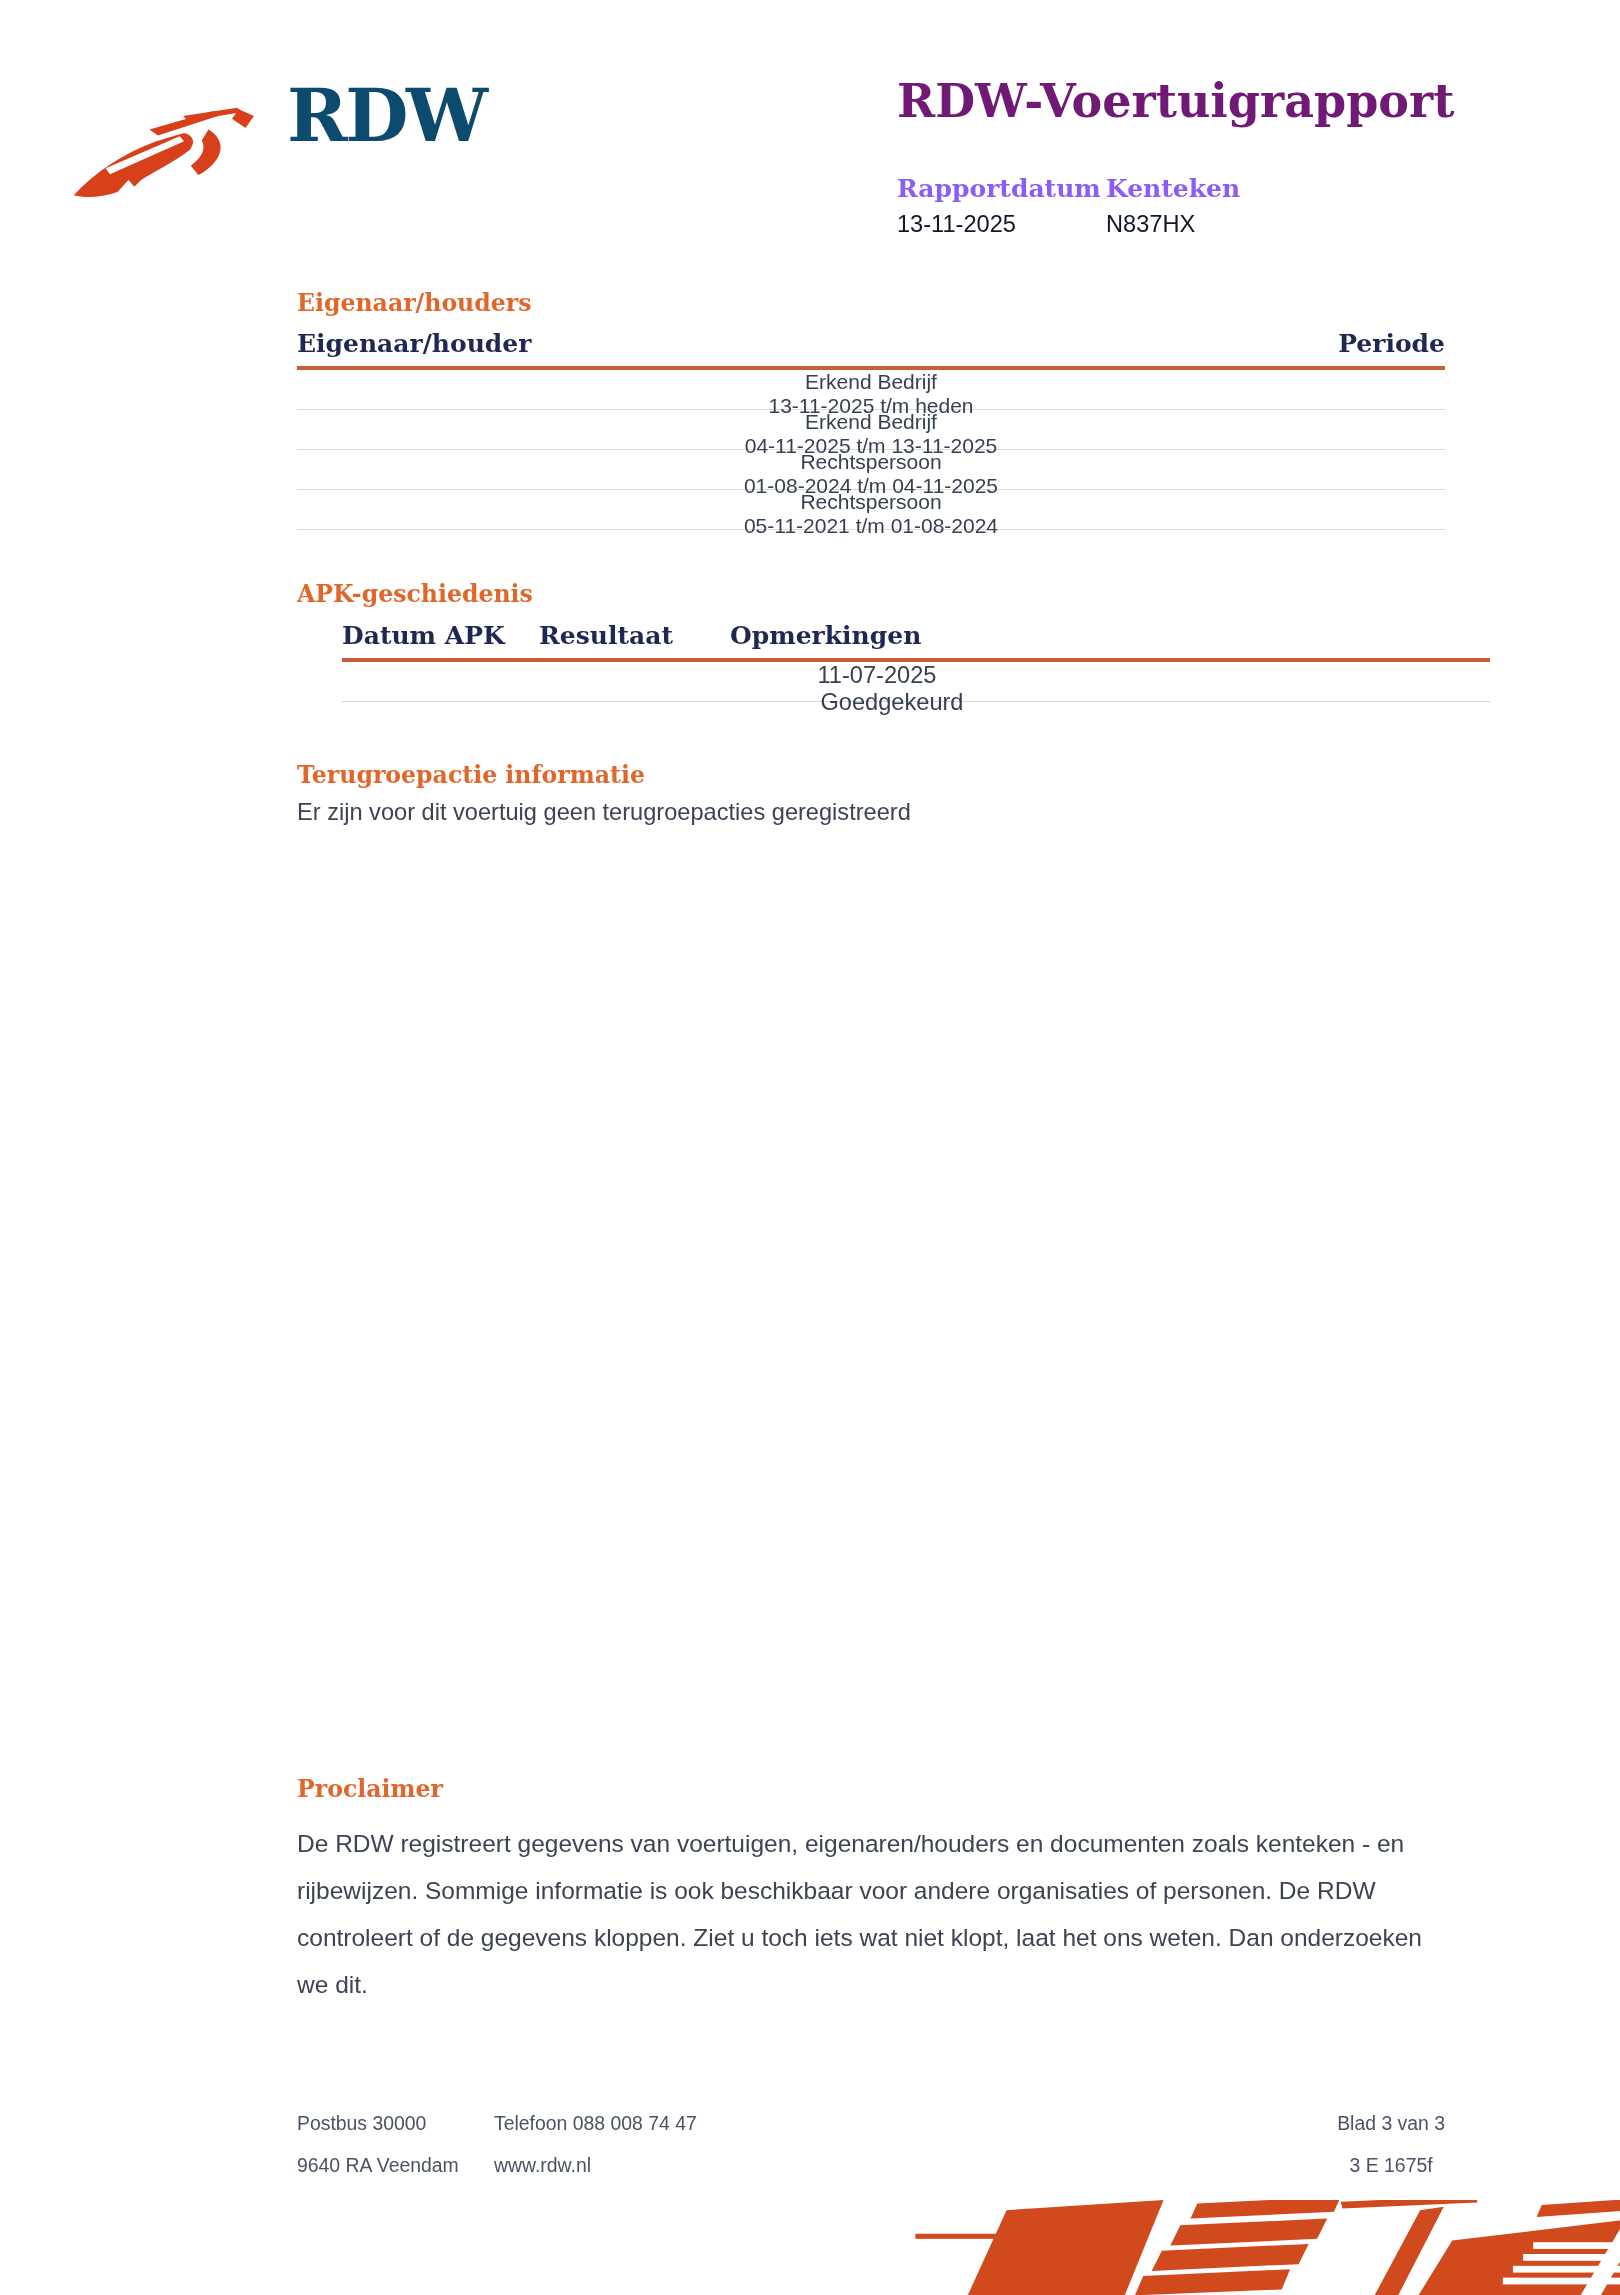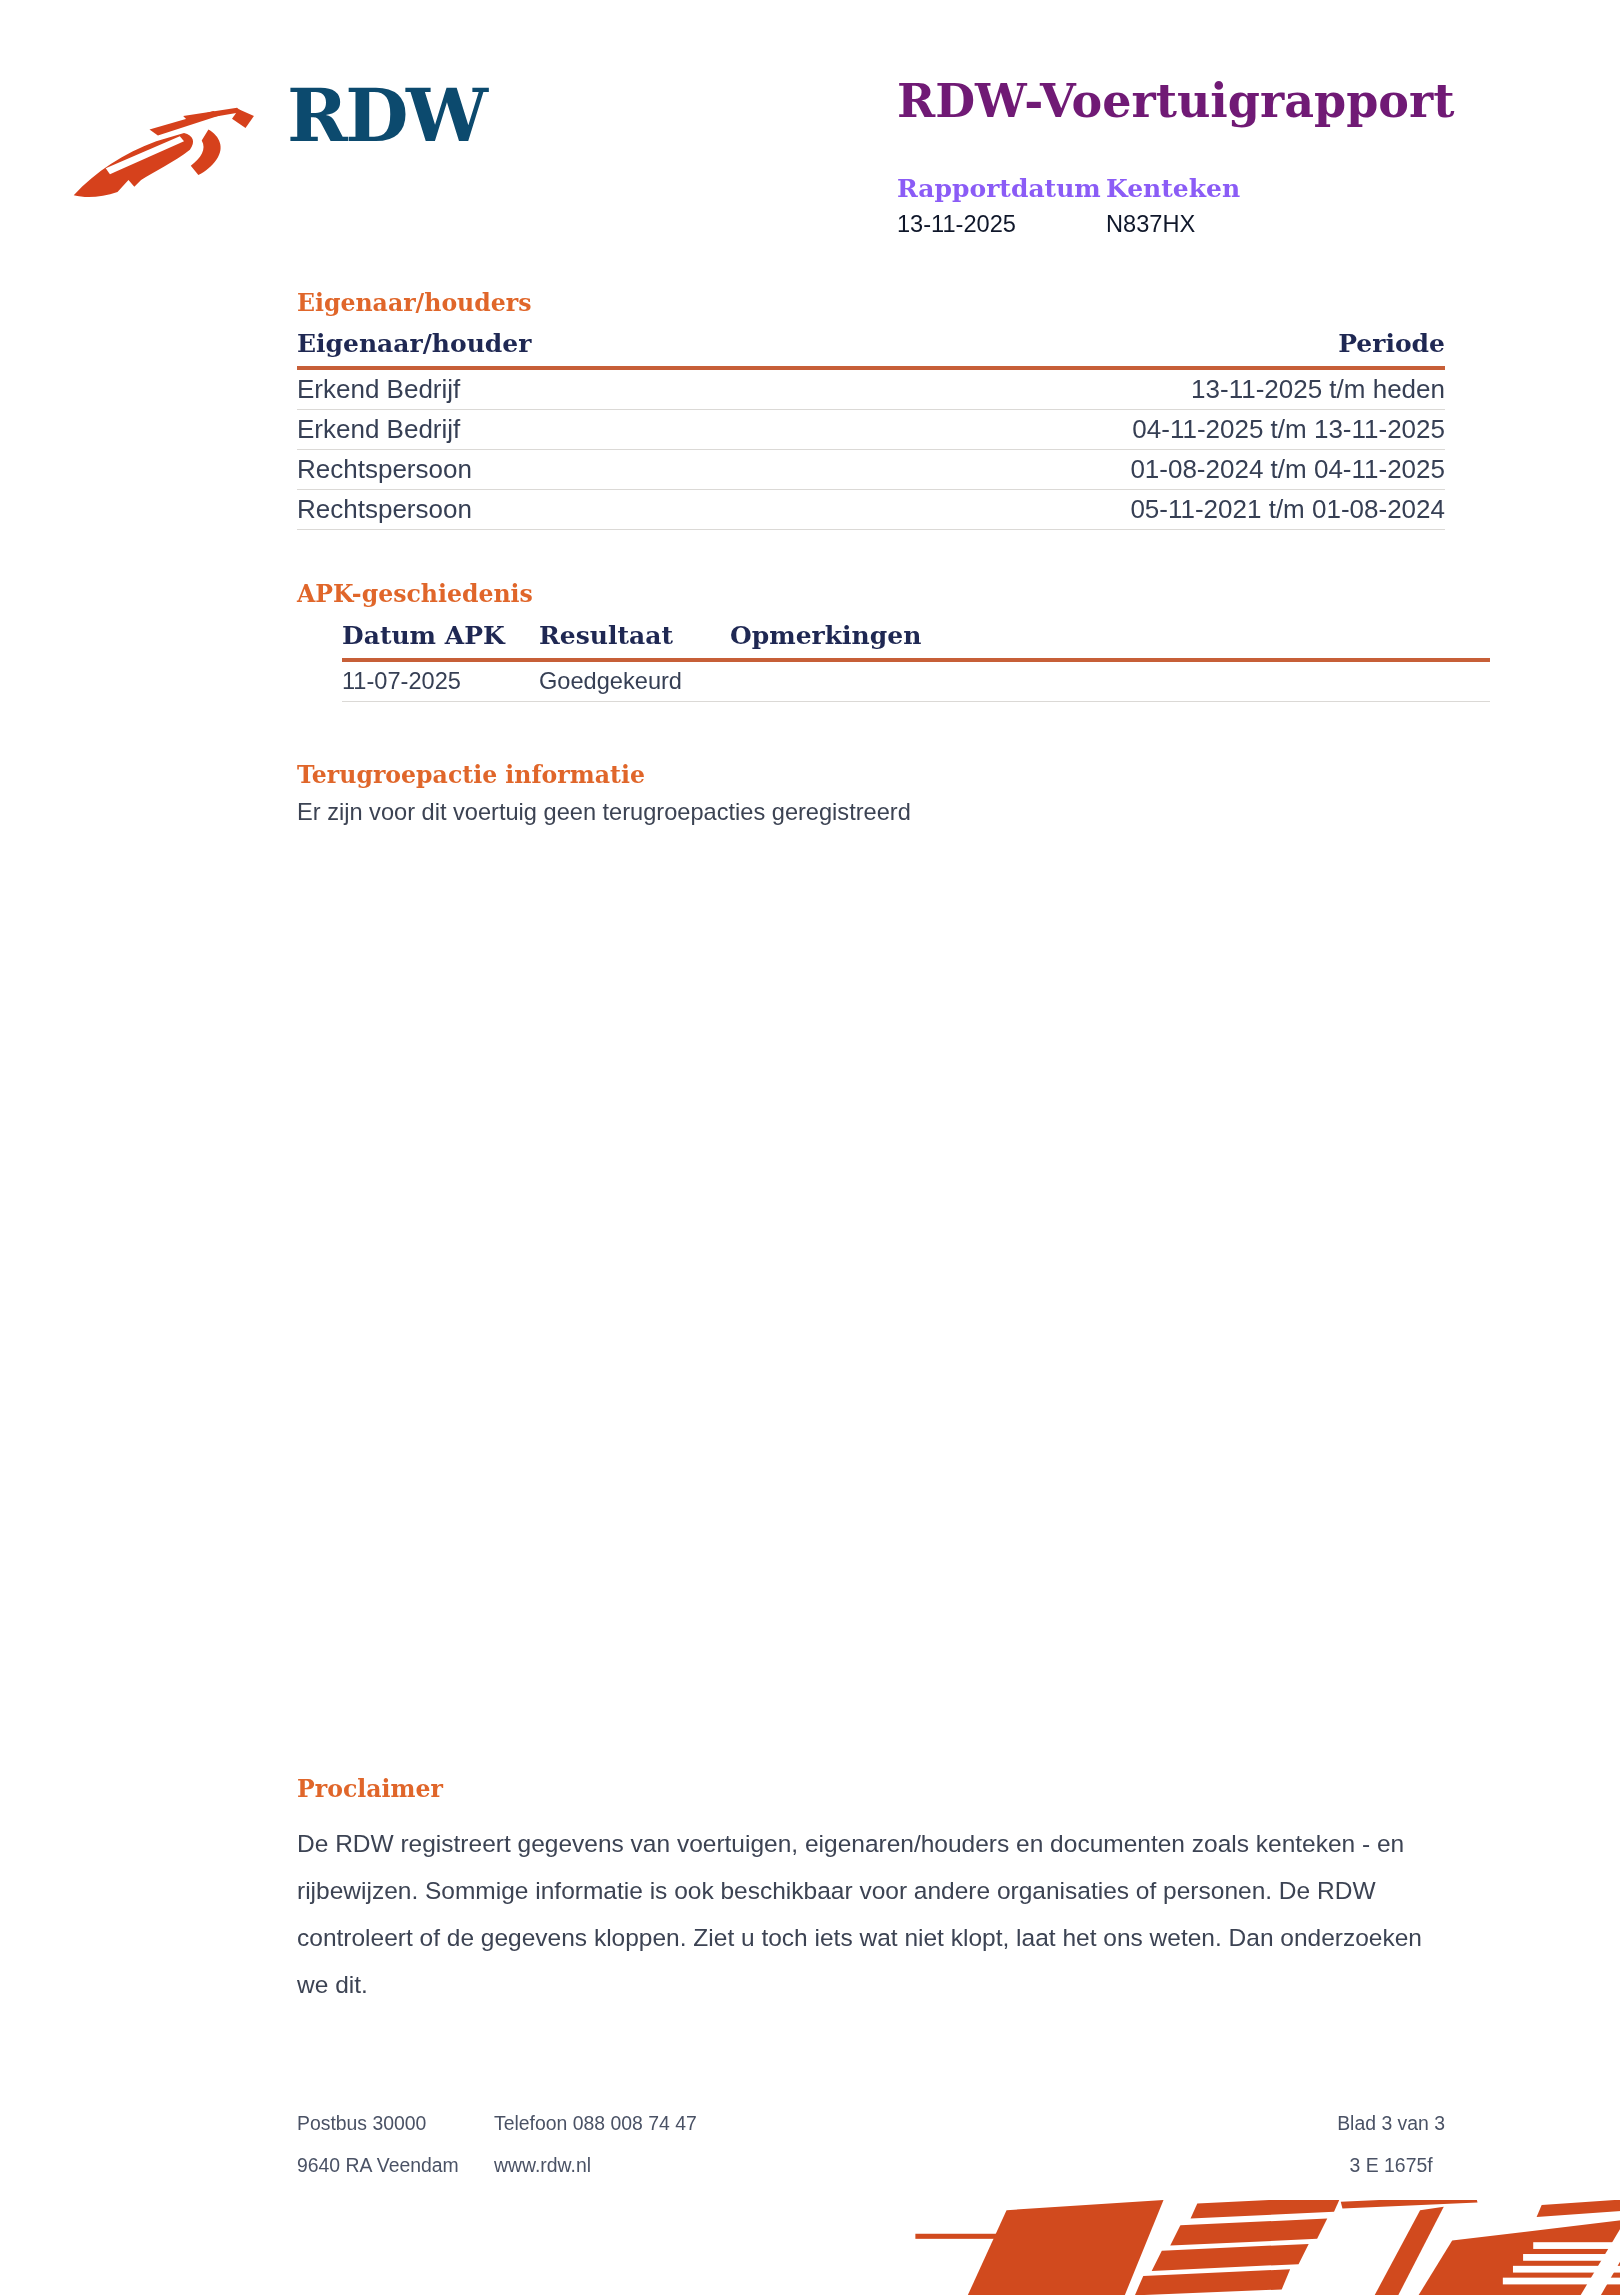--- a/index.html
+++ b/index.html
@@ -23,28 +23,28 @@
   
   .section-heading{font-size:23.6px;line-height:1.15;color:#e0662a;}
 
   
   #owners-heading{left:297px;top:290px;}
   #owners-table{left:297px;top:329px;width:1148px;}
   .table-head-row{display:flex;justify-content:space-between;align-items:flex-end;
     font-size:25px;color:#1f2853;padding-bottom:8.4px;}
   .head-rule{height:3.4px;background:#c75f38;}
   .data-row{display:flex;justify-content:space-between;align-items:center;
-    height:39px;border-bottom:1.7px solid #dbd9d6;font-size:26px;color:#363f54;}
+    height:39px;border-bottom:1.7px solid #dbd9d6;font-size:21px;color:#363f54;flex-direction:column;}
 
   
   #apk-heading{left:297px;top:581px;}
   #apk-table{left:297px;top:621px;width:1148px;margin-left:45px;}
   .apk-row{display:flex;align-items:center;}
   .apk-head{font-size:25px;color:#1f2853;padding-bottom:8.4px;}
-  .apk-data{height:39px;border-bottom:1.7px solid #dbd9d6;font-size:23.6px;color:#363f54;}
+  .apk-data{height:39px;border-bottom:1.7px solid #dbd9d6;font-size:23.6px;color:#363f54;flex-direction:column;}
   .apk-col1{width:197px;flex:none;}
   .apk-col2{width:191px;flex:none;}
   .apk-col3{flex:1;}
 
   
   #recall-heading{left:297px;top:762px;}
   #recall-text{left:297px;top:799px;font-size:23.6px;color:#3c4353;}
 
   
   #proclaimer-heading{left:297px;top:1776px;}

